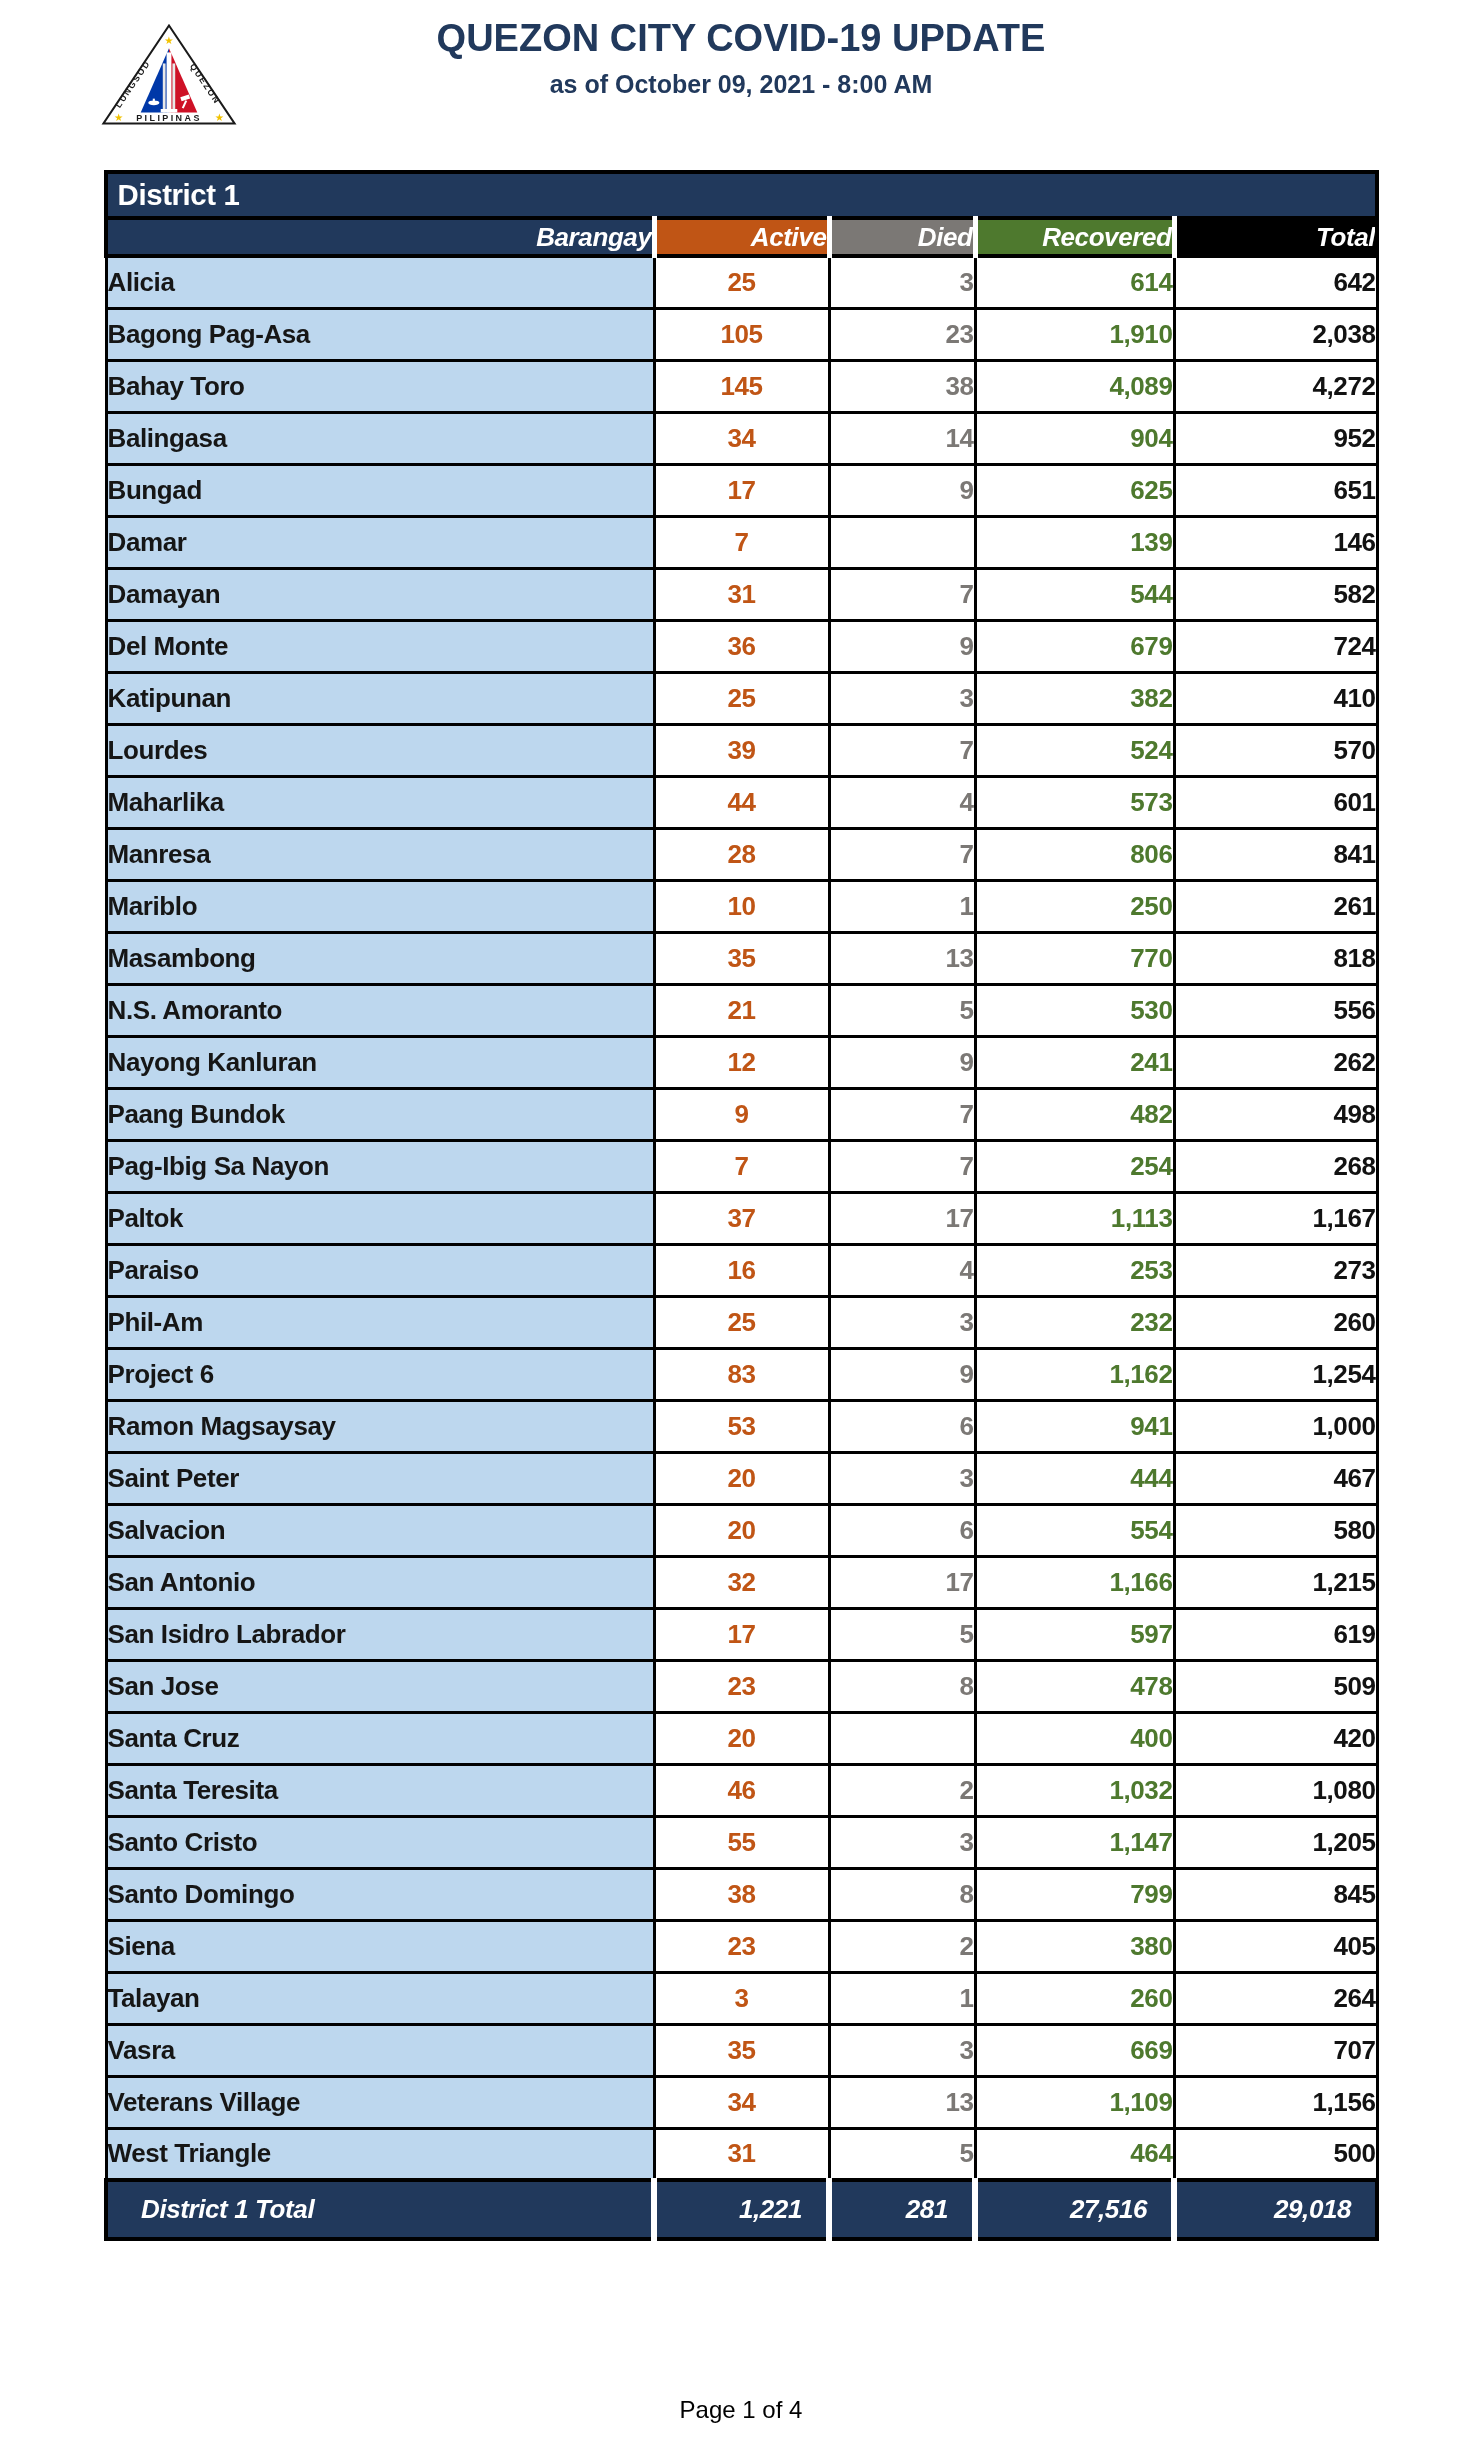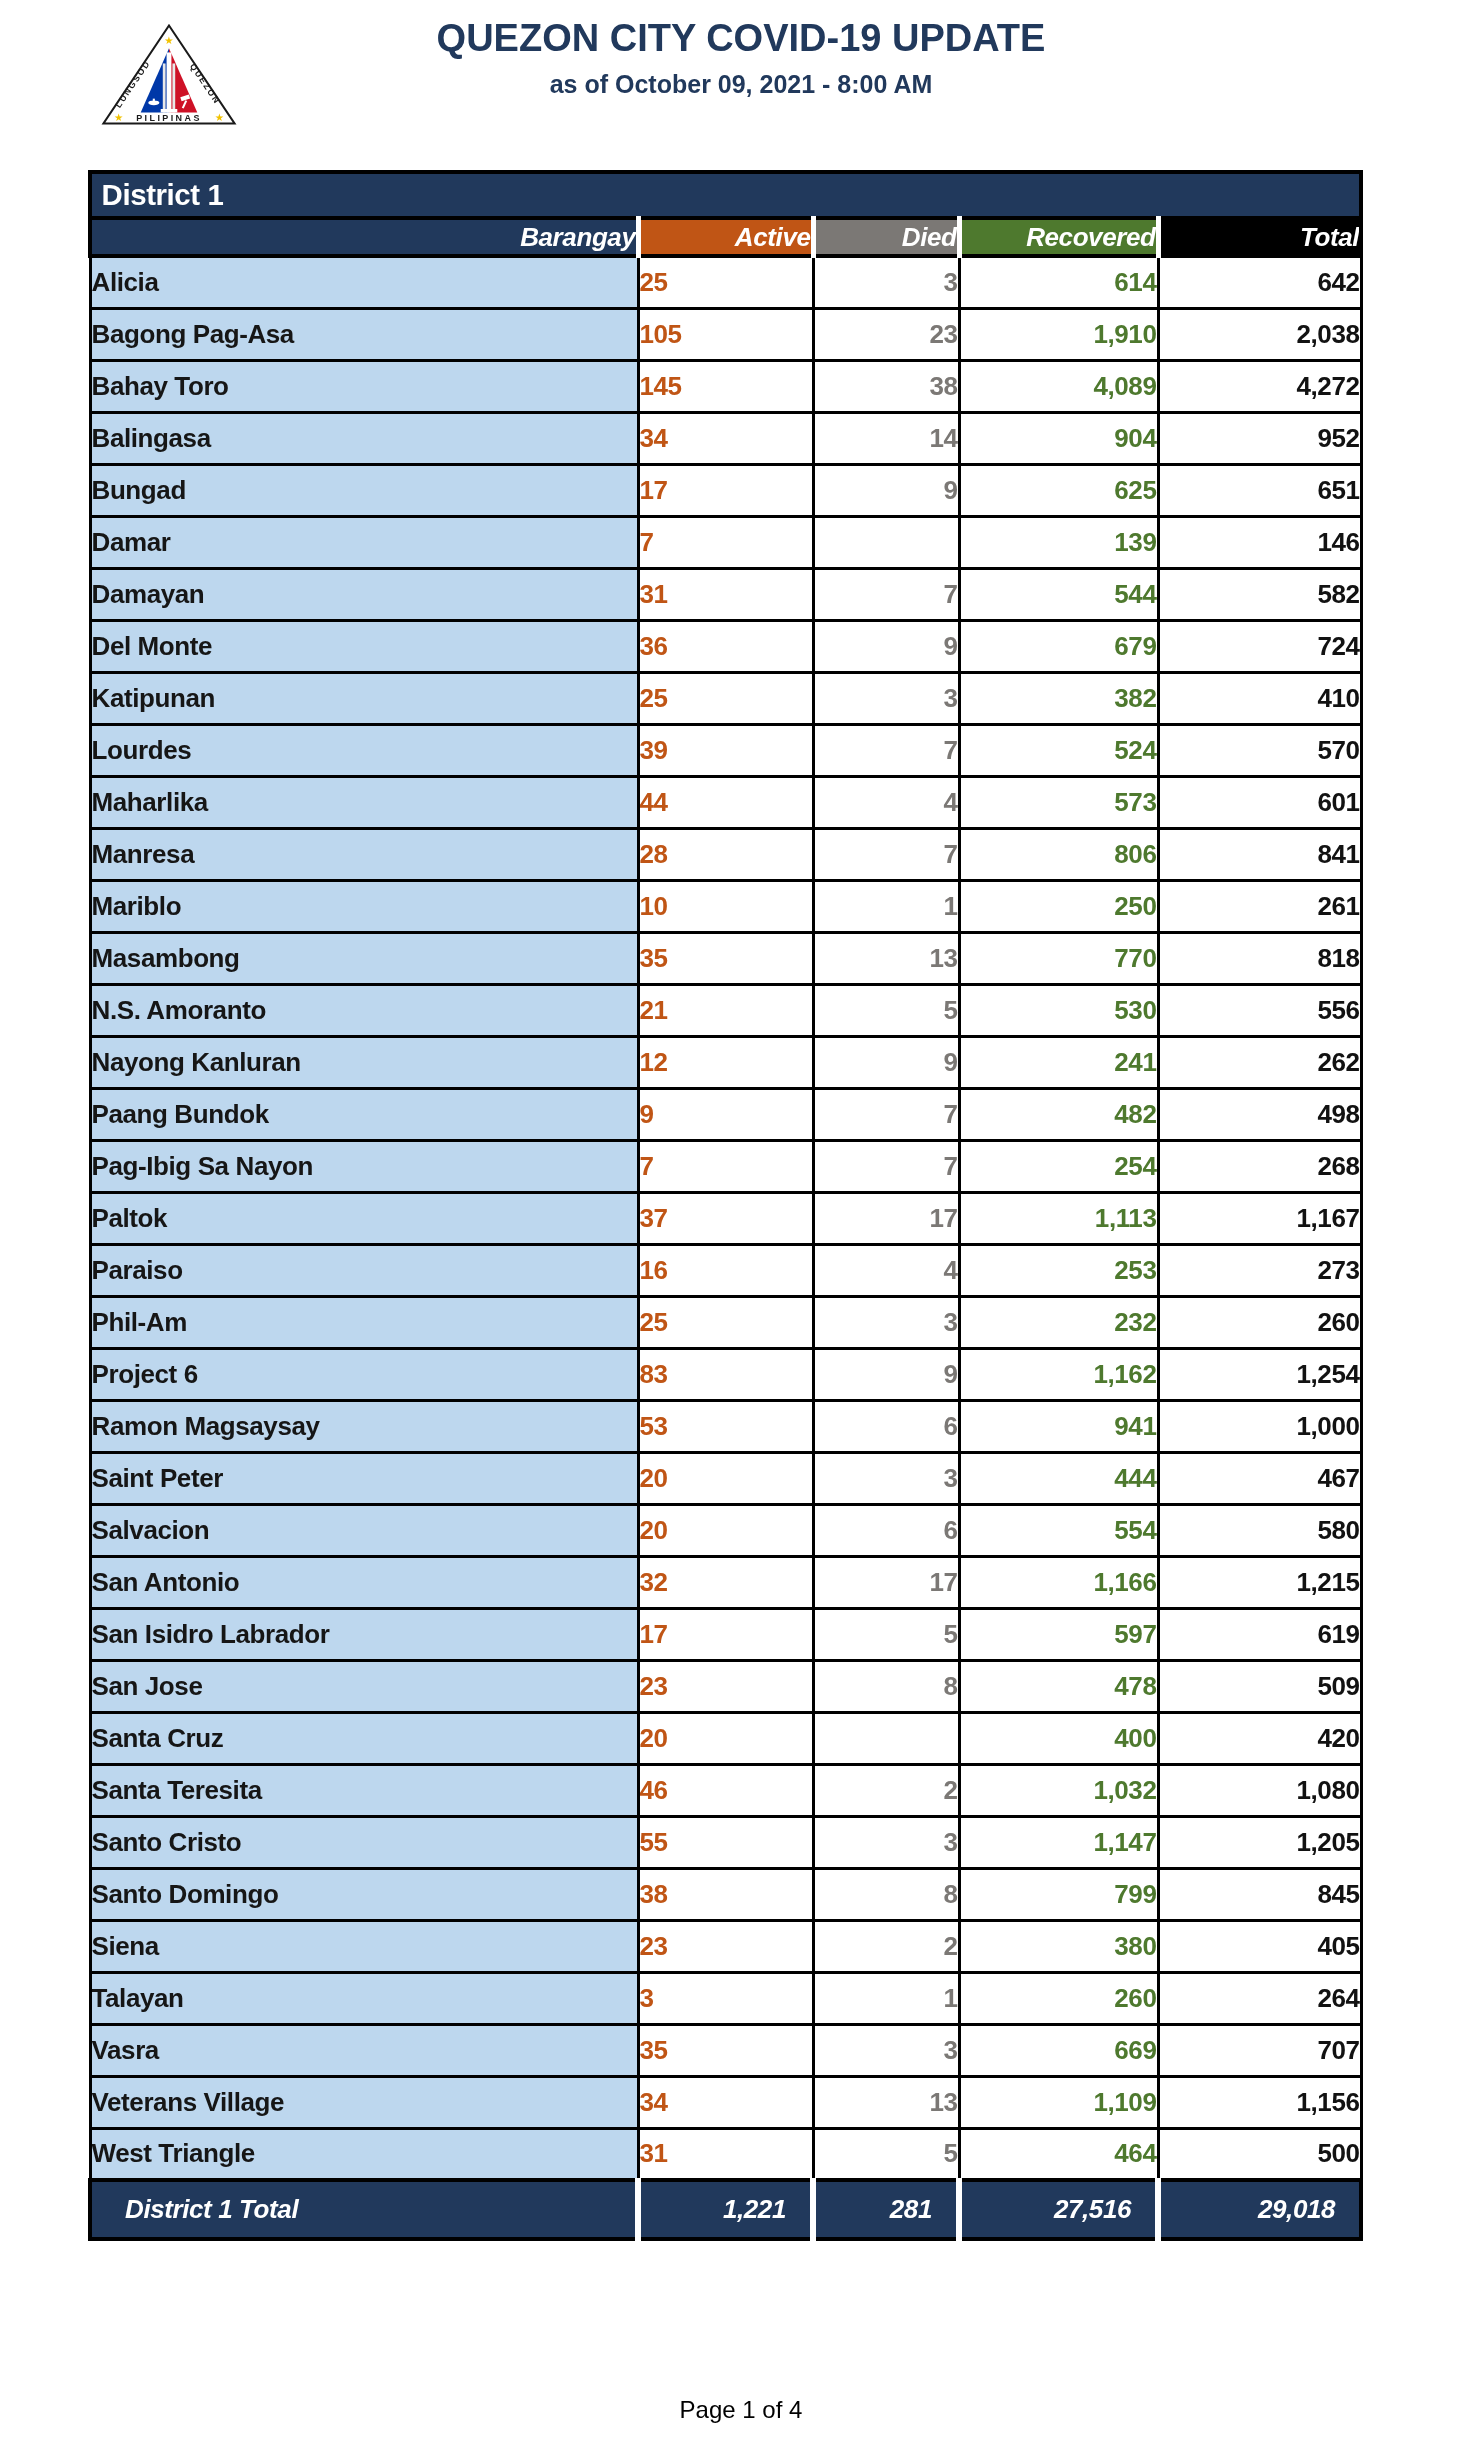--- a/index.html
+++ b/index.html
@@ -24,21 +24,21 @@
   .titles{position:absolute;left:0;top:19px;width:100%;text-align:center;}
   .title{
     font-size:38px;font-weight:bold;color:var(--navy);letter-spacing:0px;line-height:1.05;
   }
   .subtitle{
     font-size:25px;font-weight:bold;color:var(--navy);margin-top:11px;letter-spacing:0px;
   }
 
   
   table.covid-table{
-    position:absolute;top:170px;left:88px;width:1271px;
+    position:absolute;top:170px;left:104px;width:1271px;
     border-collapse:collapse;table-layout:fixed;
   }
   table.covid-table td, table.covid-table th{overflow:hidden;white-space:nowrap;}
 
   tr.district-row td{
     background:var(--navy);color:#ffffff;font-weight:bold;font-size:29.4px;
     height:46px;padding:0 0 0 9.6px;text-align:left;
     border:4px solid #000;letter-spacing:-0.4px;
   }
   tr.header-row th{
@@ -54,21 +54,21 @@
   th.h-active{background:var(--orange);}
   th.h-died{background:var(--gray);}
   th.h-recovered{background:var(--green);}
   th.h-total{background:var(--black);margin-top:15px;}
 
   tbody.data-body td{
     height:52px;border:3.2px solid #000;font-size:26px;font-weight:bold;
     padding:0;letter-spacing:-0.4px;
   }
   td.td-barangay{background:var(--lightblue);color:#161616;text-align:left;padding-left:33px;}
-  td.td-active{color:var(--orange);text-align:left;padding-right:24px;}
+  td.td-active{color:var(--orange);text-align:center;padding-right:24px;}
   td.td-died{color:var(--gray);text-align:right;padding-right:24px;}
   td.td-recovered{color:var(--green);text-align:right;padding-right:24px;}
   td.td-total{color:#121212;text-align:right;padding-right:24px;}
 
   tr.total-row td{
     background:var(--navy);color:#ffffff;font-weight:bold;font-style:italic;
     font-size:26px;height:59px;padding:0;
     border-top:4.8px solid #000;border-bottom:4.8px solid #000;
     border-left:6.4px solid #fff;border-right:6.4px solid #fff;
     letter-spacing:-0.4px;

